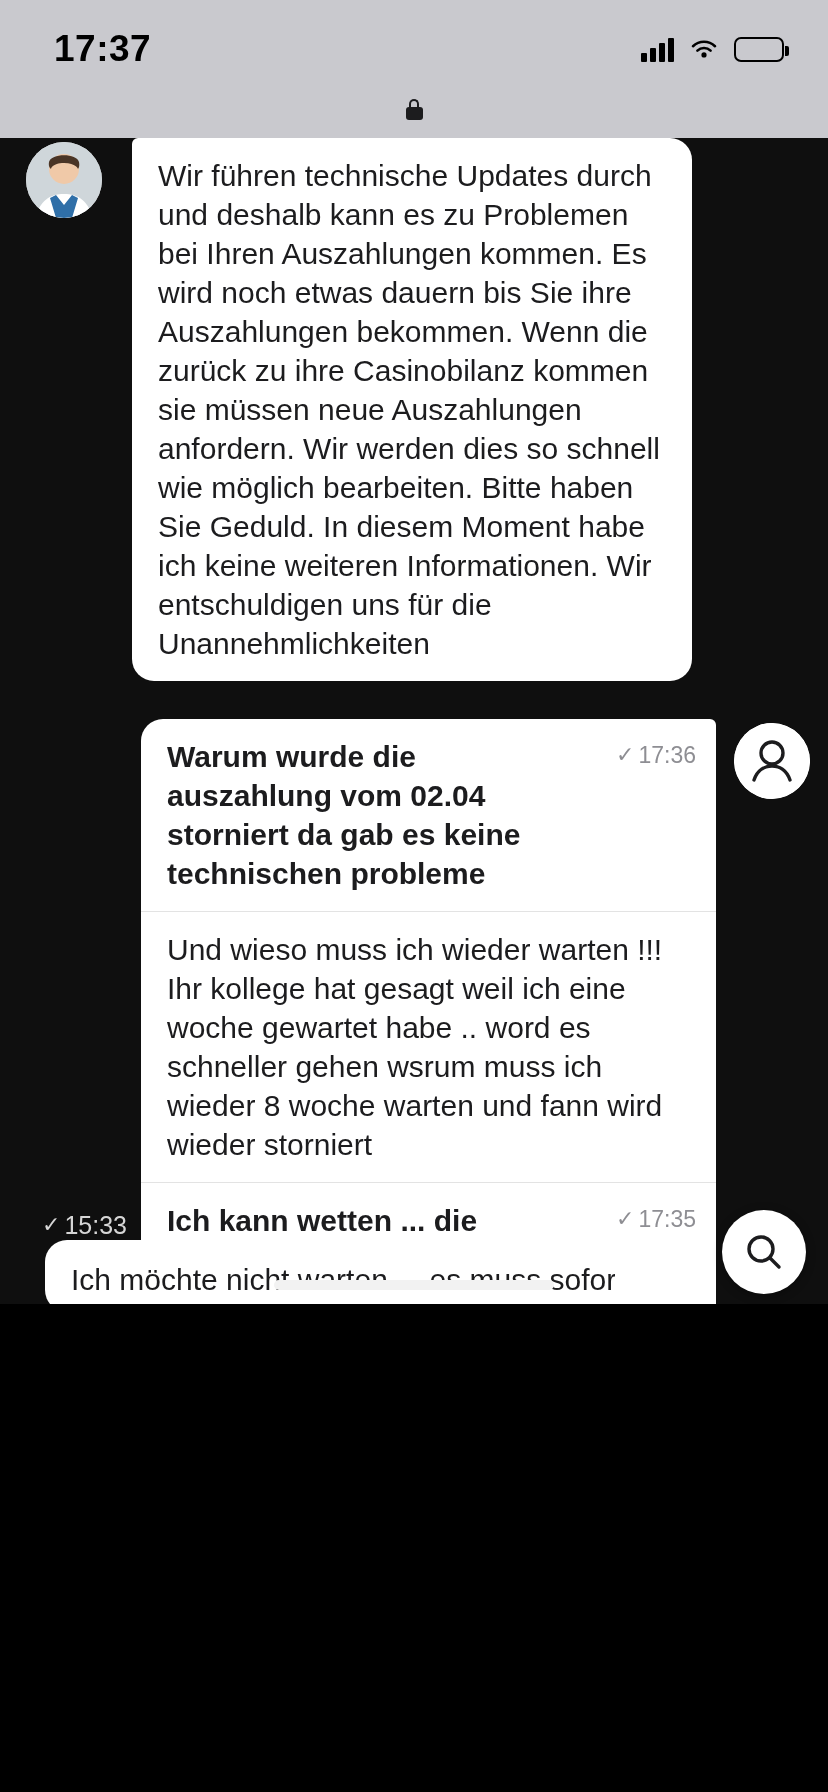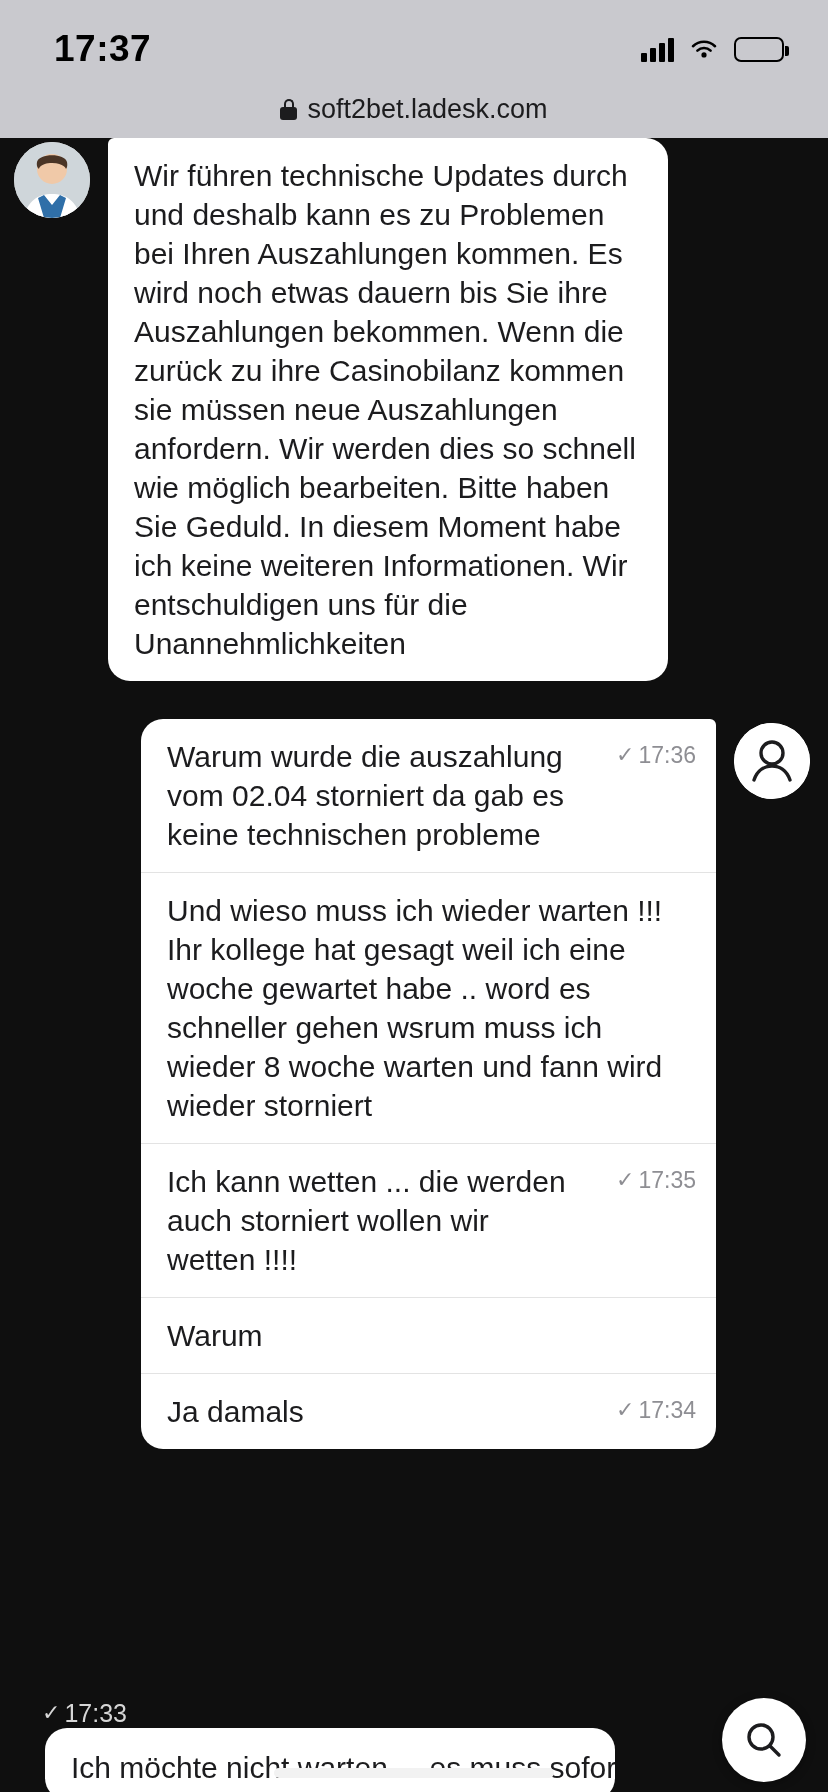--- a/index.html
+++ b/index.html
@@ -4,21 +4,21 @@
 <style>
   * { box-sizing: border-box; margin: 0; padding: 0; }
   html, body {
     width: 828px; height: 1792px;
     background: #000;
     font-family: "Liberation Sans", sans-serif;
     overflow: hidden;
   }
   .screen {
     position: relative;
-    width: 828px; height: 1792px;
+    width: 828px; height: 1304px;
     background: #0f0f0f;
     display: flex;
     flex-direction: column;
   }
 
   
   .chrome {
     background: #c9c9ce;
     width: 100%;
     flex: 0 0 auto;
@@ -117,21 +117,21 @@
     background: #0f0f0f;
     overflow: hidden;
     padding: 0 0 0 0;
   }
 
   .msg-row {
     display: flex;
     align-items: flex-start;
     width: 100%;
   }
-  .msg-row.agent { padding-left: 14px; }
+  .msg-row.agent { padding-left: 26px; gap: 12px; }
   .msg-row.user { justify-content: flex-end; padding-right: 18px; }
 
   .avatar {
     width: 76px; height: 76px;
     border-radius: 50%;
     flex: 0 0 auto;
     overflow: hidden;
     background: #d8d8d8;
     position: relative;
     margin-top: 4px;
@@ -164,21 +164,21 @@
     margin-right: 18px;
     border-top-right-radius: 6px;
   }
 
   .seg {
     position: relative;
     padding: 18px 24px 18px 26px;
   }
   .seg + .seg { border-top: 1px solid #e3e3e3; }
   .seg .text { display: block; padding-right: 0; }
-  .seg.has-ts .text { padding-right: 118px; }
+  .seg.has-ts .text { padding-right: 118px; font-weight: bold; }
   .ts {
     position: absolute;
     right: 20px;
     top: 22px;
     font-size: 23px;
     color: #8e8e93;
     white-space: nowrap;
     display: flex;
     align-items: center;
     gap: 4px;
@@ -270,21 +270,20 @@
         <span class="battery">
           <span class="level"></span>
         </span>
       </div>
     </div>
     <div class="urlbar">
       <span class="lock">
         <span class="shackle"></span>
           <span class="body"></span>
       </span>
-      <span>soft2bet.ladesk.com</span>
     </div>
   </div>
 
   <div class="chat">
 
     <div class="msg-row agent">
       <div class="avatar">
         <svg viewBox="0 0 76 76">
           <rect width="76" height="76" fill="#cfd6da"></rect>
           <circle cx="38" cy="27" r="15" fill="#f0c9a8"></circle>
@@ -345,21 +344,21 @@
         <svg viewBox="0 0 76 76">
           <circle cx="38" cy="38" r="38" fill="#ffffff"></circle>
           <circle cx="38" cy="30" r="11" fill="none" stroke="#1c1c1e" stroke-width="3.4"></circle>
           <path d="M20 57c3.5-10 11-14 18-14s14.5 4 18 14" fill="none" stroke="#1c1c1e" stroke-width="3.4" stroke-linecap="round"></path>
         </svg>
       </div>
     </div>
 
     <div class="bottom-ts">
       <span class="tick">✓</span>
-      <span>17:33</span>
+      <span>15:33</span>
     </div>
 
     <div class="bottom-bubble">
       <span>Ich möchte nicht warten ... es muss sofort...</span>
     </div>
 
     <div class="fab">
       <svg width="44" height="44" viewBox="0 0 44 44">
         <circle cx="19" cy="19" r="12" fill="none" stroke="#1c1c1e" stroke-width="3.4"></circle>
         <line x1="28" y1="28" x2="37" y2="37" stroke="#1c1c1e" stroke-width="3.4" stroke-linecap="round"></line>

